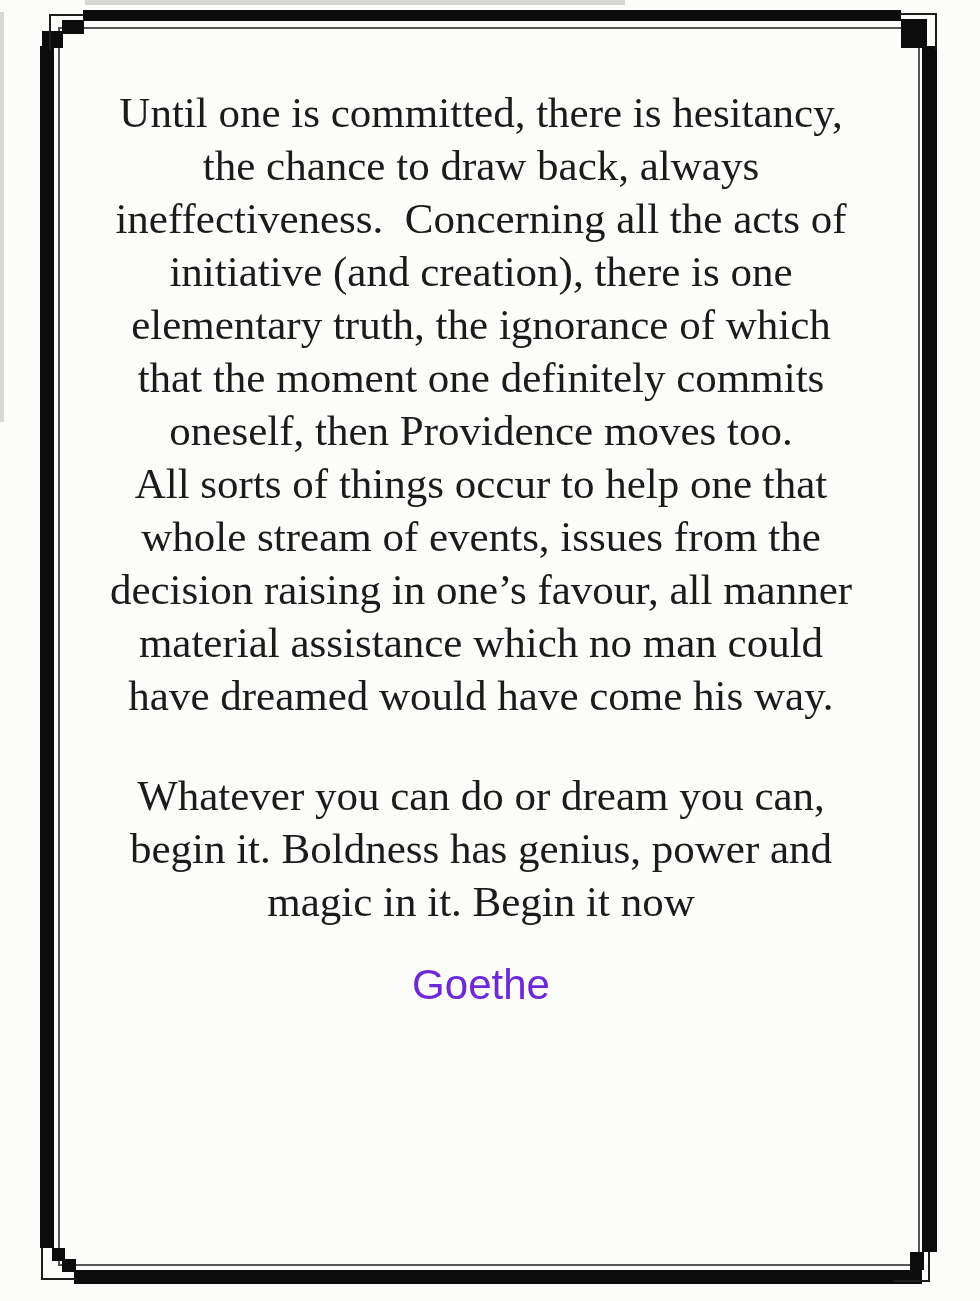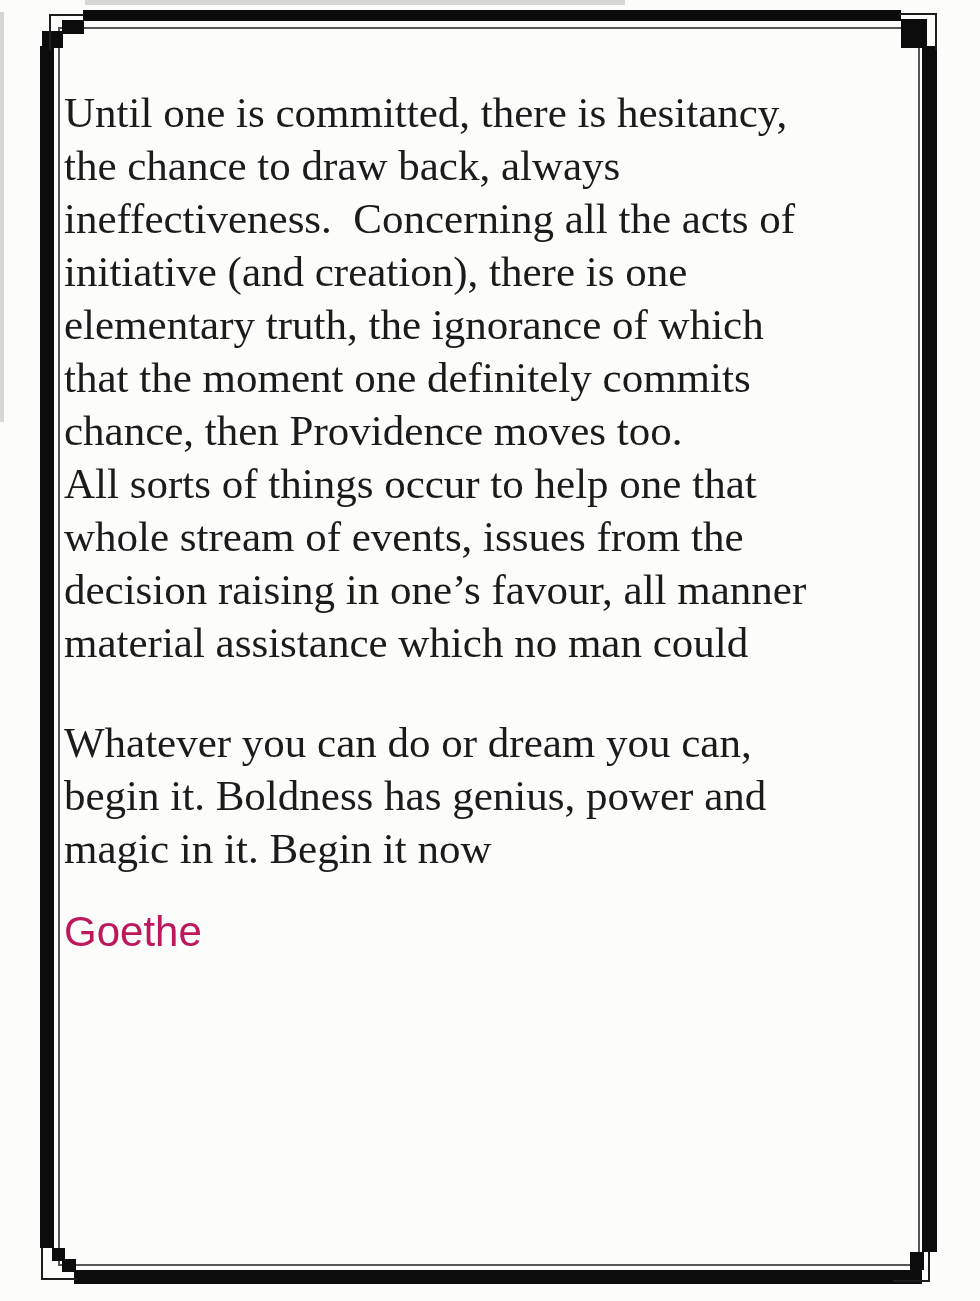--- a/index.html
+++ b/index.html
@@ -46,35 +46,36 @@
   .acc-br-v { left: 928px; top: 1252px; width: 2px;  height: 30px; }
   .acc-br-h { left: 893px; top: 1280px; width: 36px; height: 2px; }
 
   
   .streak-top  { left: 85px; top: 0; width: 540px; height: 5px; background: rgba(120,120,120,.28); }
   .streak-left { left: 0; top: 12px; width: 4px; height: 410px; background: rgba(130,130,130,.30); }
 
   
   .quote {
     position: absolute;
-    left: 64px; right: 54px; top: 86px;
+    left: 36px; right: 54px; top: 86px;
+    text-align: center;
     color: #1b1b1b;
   }
   .line {
     white-space: pre;
     font-size: 43px;
     line-height: 53px;
   }
   .para2 { margin-top: 47px; }
   .attribution {
     margin-top: 32px;
     font-family: "Liberation Sans", "DejaVu Sans", sans-serif;
     font-size: 42px;
     line-height: 50px;
-    color: #be185d;
+    color: #6d28d9;
   }
 </style>
 </head>
 <body>
 
 <div class="abs streak-top"></div>
 <div class="abs streak-left"></div>
 
 <div>
   <div class="abs inner-rule"></div>
@@ -102,25 +103,26 @@
 </div>
 
 <div class="quote">
   <div class="para">
     <div class="line">Until one is committed, there is hesitancy,</div>
     <div class="line">the chance to draw back, always</div>
     <div class="line">ineffectiveness.  Concerning all the acts of</div>
     <div class="line">initiative (and creation), there is one</div>
     <div class="line">elementary truth, the ignorance of which</div>
     <div class="line">that the moment one definitely commits</div>
-    <div class="line">chance, then Providence moves too.</div>
+    <div class="line">oneself, then Providence moves too.</div>
     <div class="line">All sorts of things occur to help one that</div>
     <div class="line">whole stream of events, issues from the</div>
     <div class="line">decision raising in one’s favour, all manner</div>
     <div class="line">material assistance which no man could</div>
+    <div class="line">have dreamed would have come his way.</div>
   </div>
   <div class="para para2">
     <div class="line">Whatever you can do or dream you can,</div>
     <div class="line">begin it. Boldness has genius, power and</div>
     <div class="line">magic in it. Begin it now</div>
   </div>
   <div class="attribution">Goethe</div>
 </div>
 
 </body></html>

